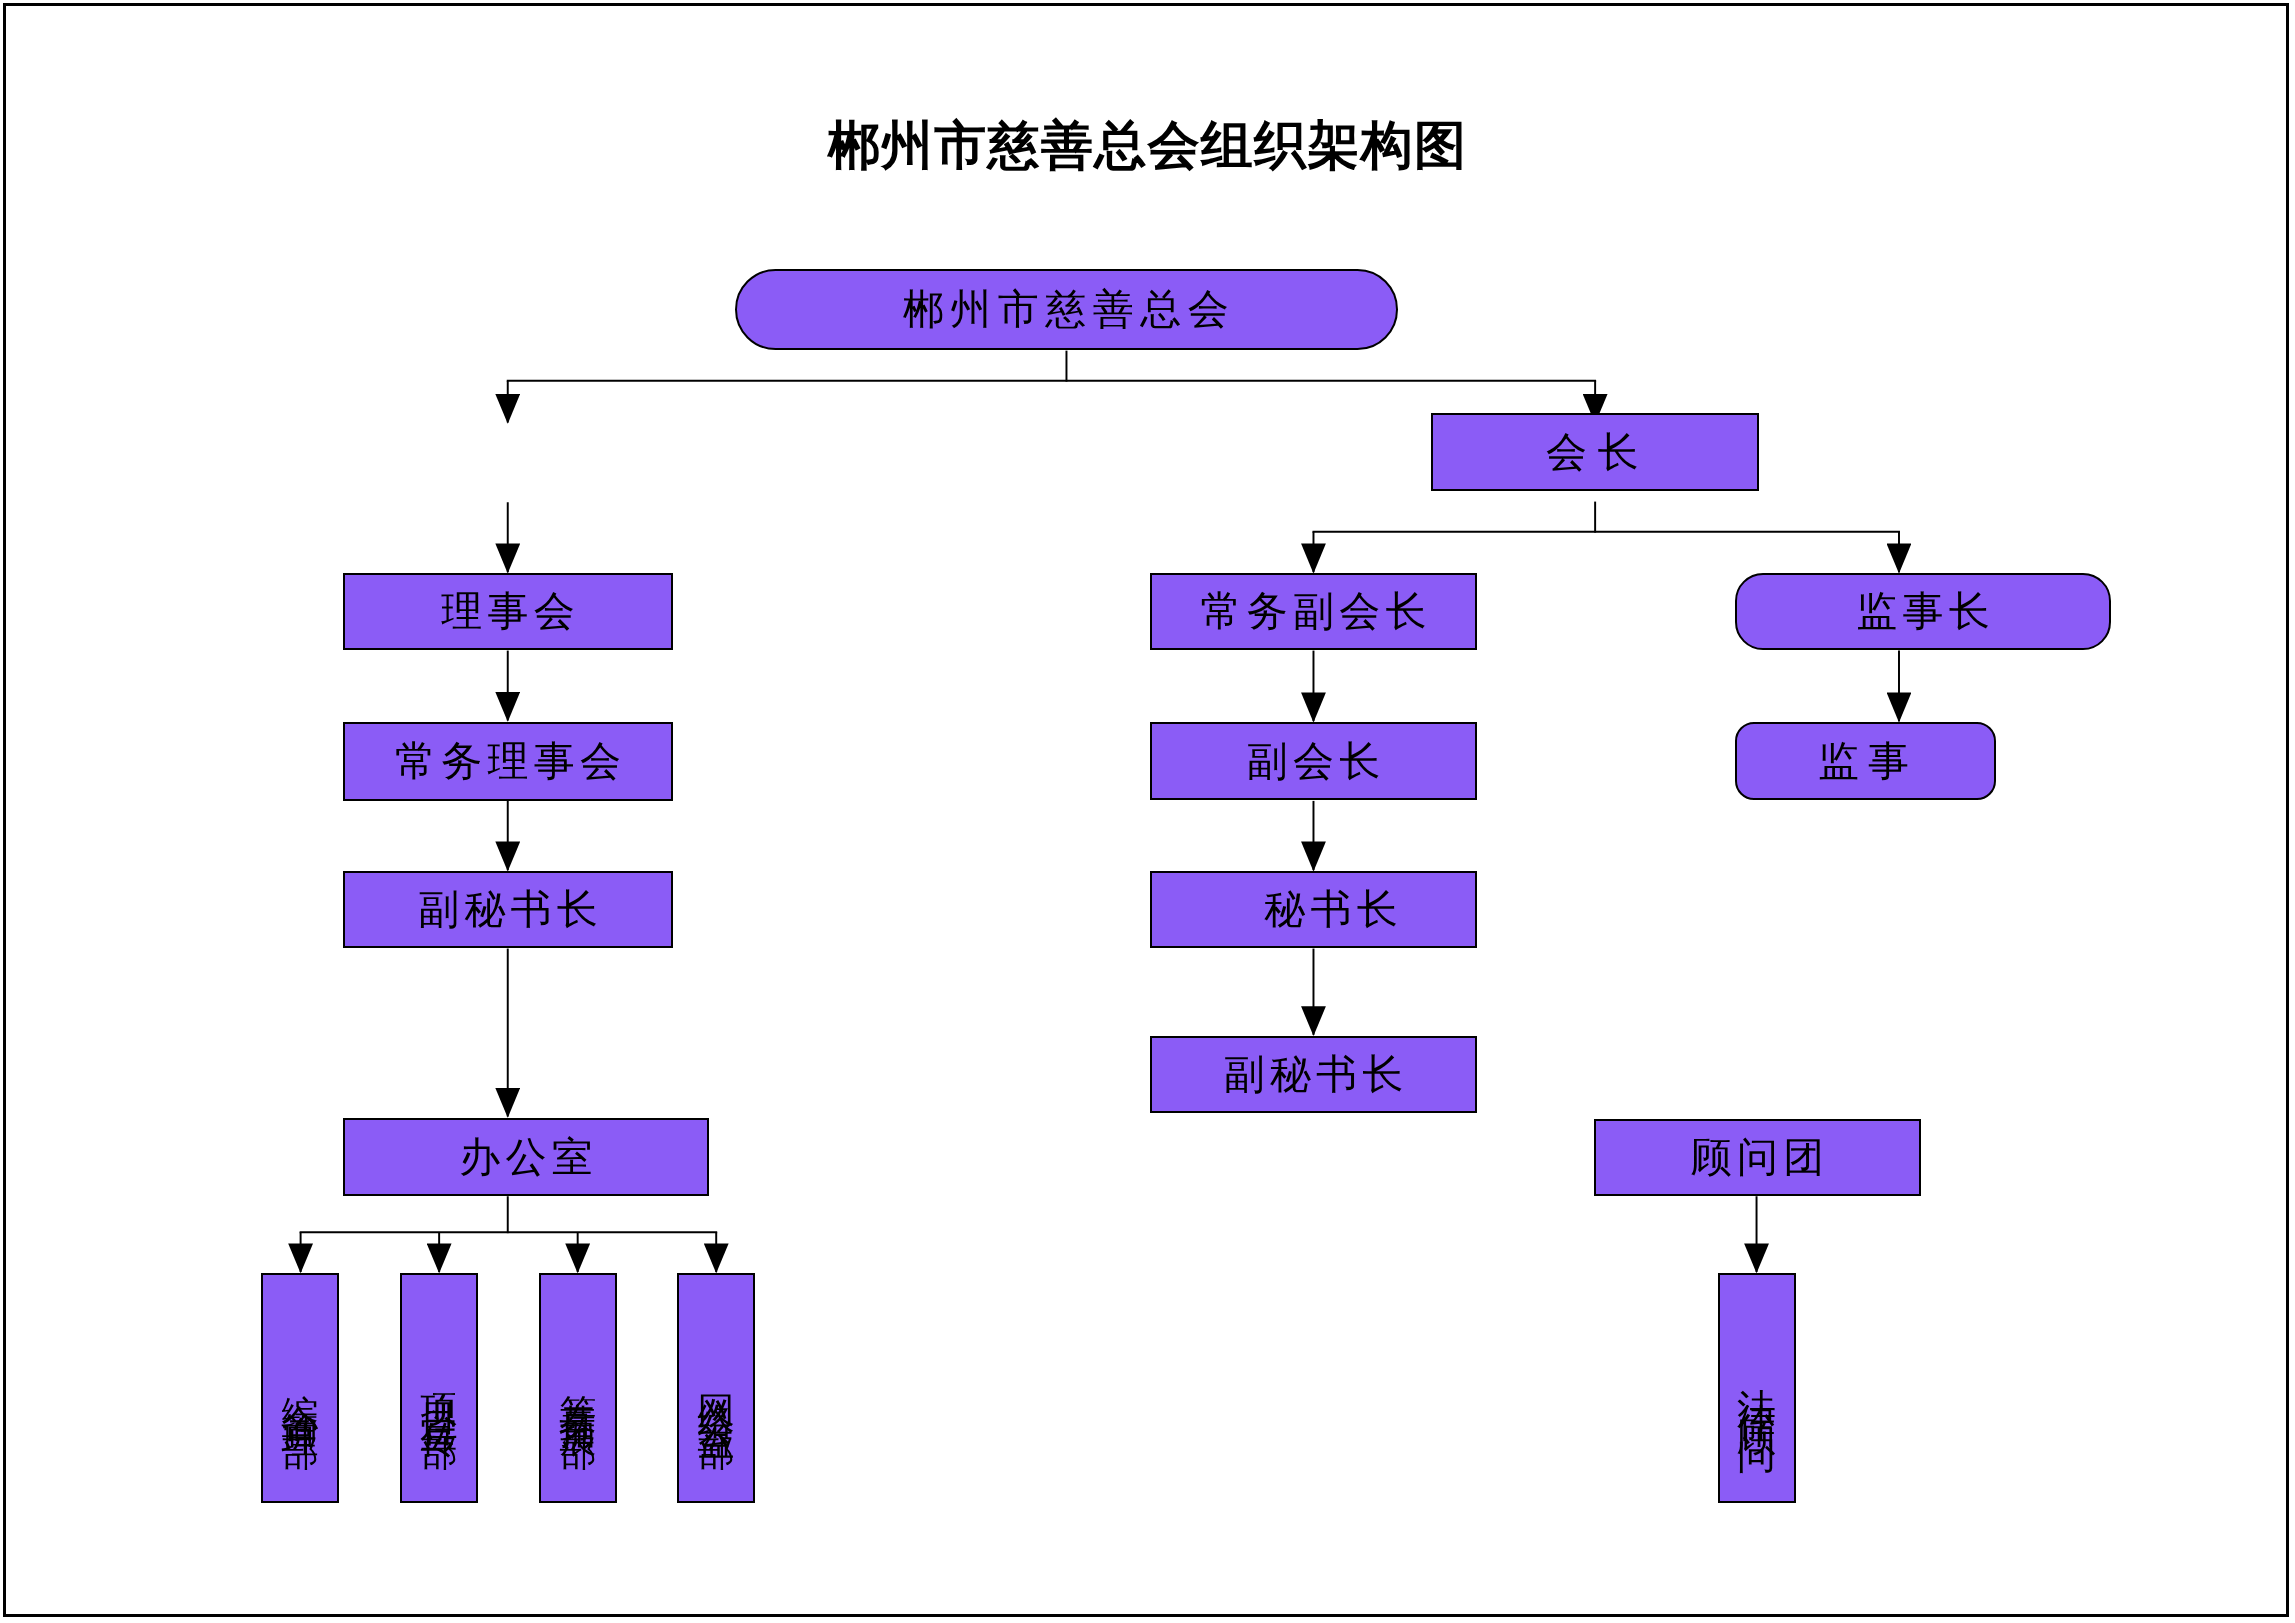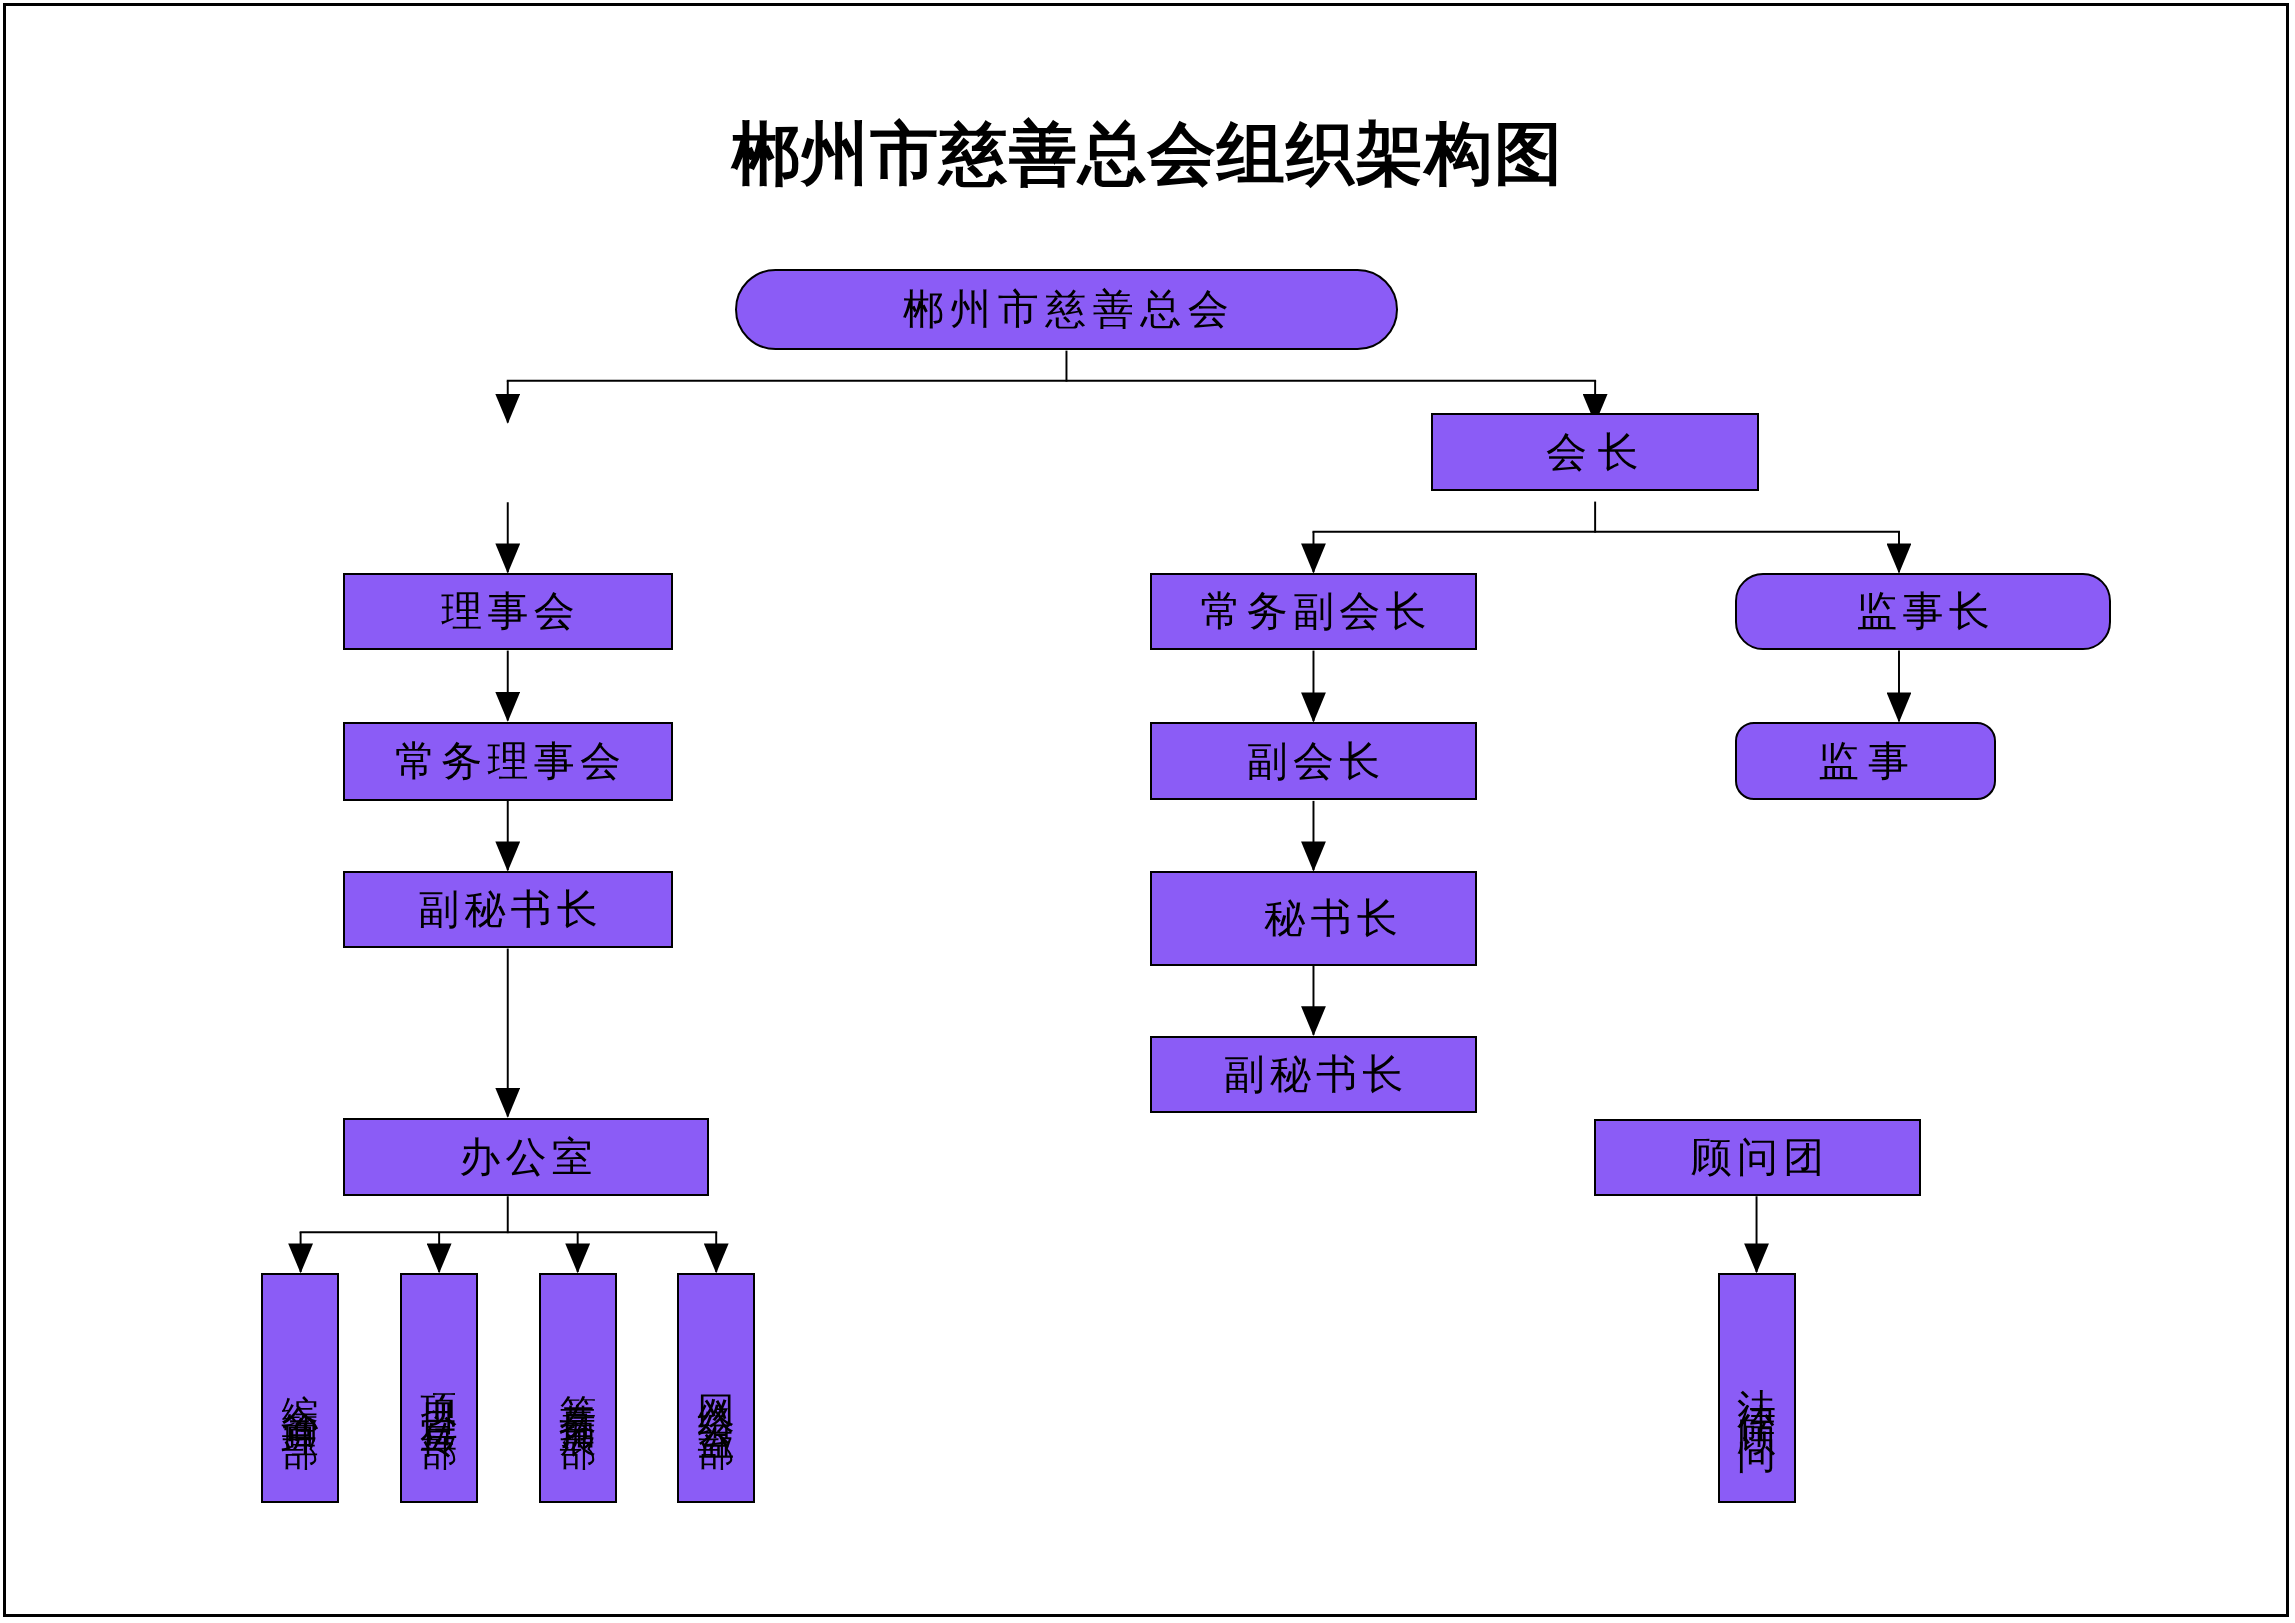--- a/index.html
+++ b/index.html
@@ -22,21 +22,21 @@
     width: 2286px; height: 1614px;
     border: 3.3px solid #000000;
     box-sizing: border-box;
   }
   .title {
     position: absolute;
     left: 0; top: 116px;
     width: 2295px;
     margin: 0;
     text-align: center;
-    font-size: 68px;
+    font-size: 52px;
     font-weight: 700;
     letter-spacing: 1.3px;
     line-height: 1.1;
   }
   .edges {
     position: absolute;
     left: 0; top: 0;
     width: 2295px; height: 1624px;
   }
   .edges line { stroke: #000000; stroke-width: 3px; }
@@ -170,21 +170,21 @@
   </div>
 
   <div class="node" style="left:1150px; top:722px; width:327px; height:78px;">
     <span>副会长</span>
   </div>
 
   <div class="node" style="left:1735px; top:722px; width:261px; height:78px; letter-spacing:9.2px;border-radius:19px;">
     <span>监事</span>
   </div>
 
-  <div class="node" style="left:1150px; top:871px; width:327px; height:95px;padding-left:35px;">
+  <div class="node" style="left:1150px; top:871px; width:327px; height:77px;padding-left:35px;">
     <span>秘书长</span>
   </div>
 
   <div class="node" style="left:1150px; top:1036px; width:327px; height:77px;">
     <span>副秘书长</span>
   </div>
 
   <div class="node" style="left:1594px; top:1119px; width:327px; height:77px;">
     <span>顾问团</span>
   </div>

